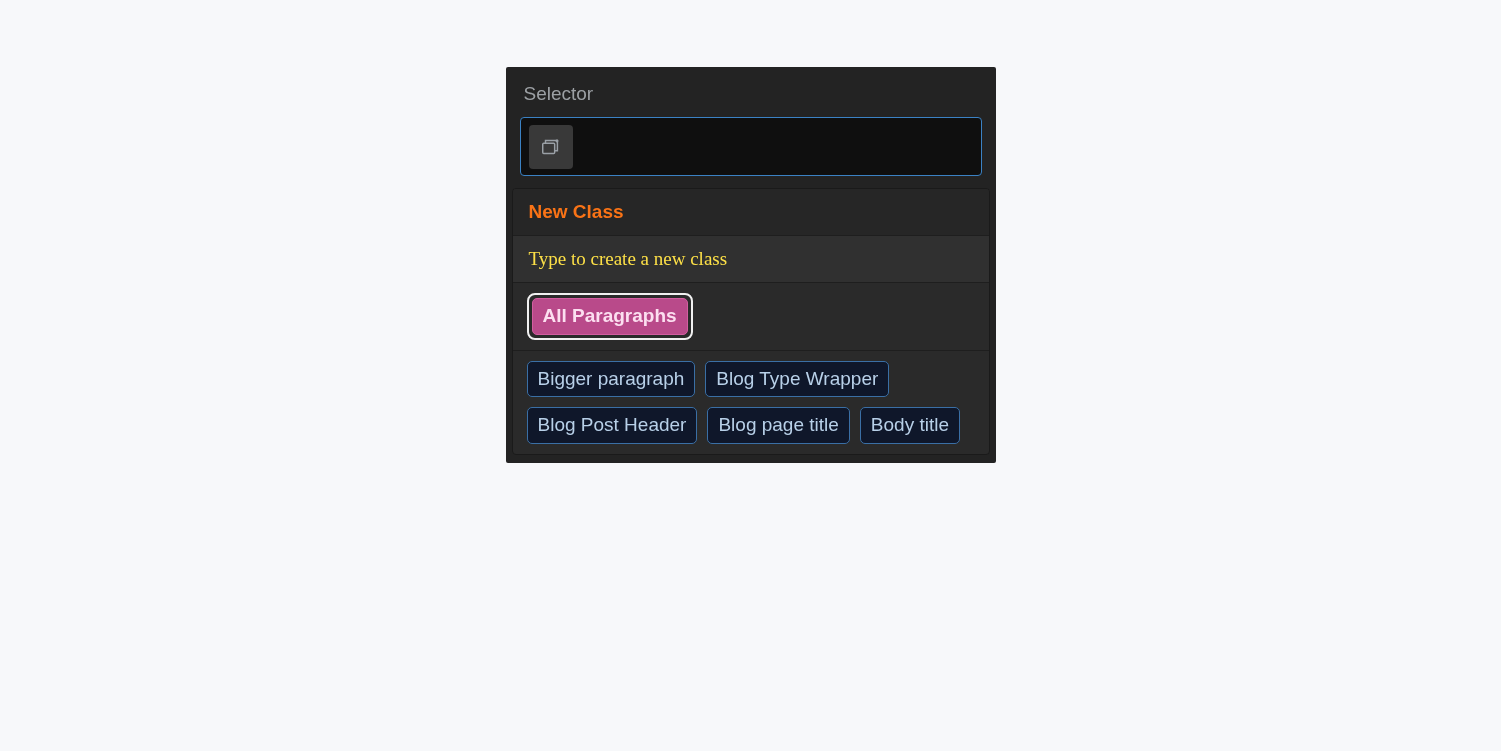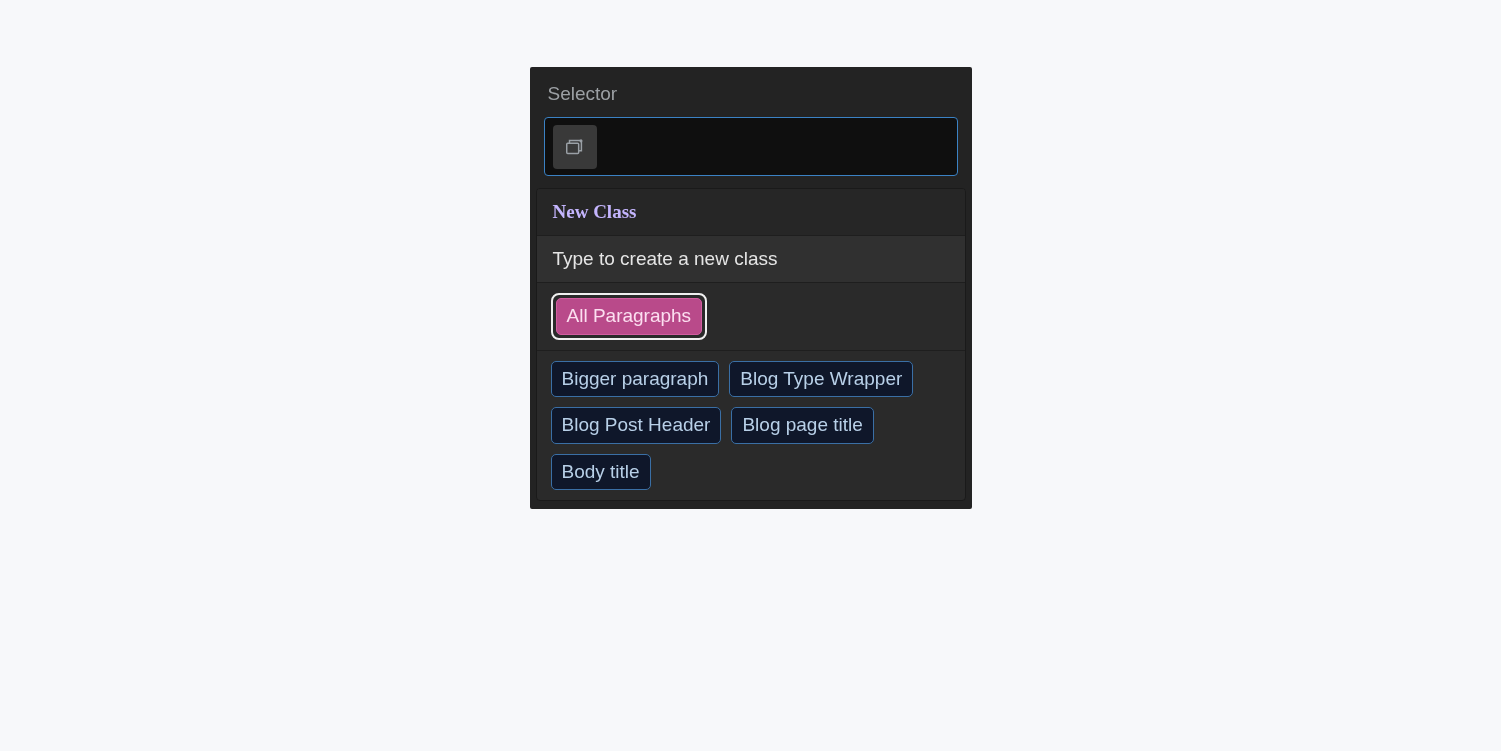--- a/index.html
+++ b/index.html
@@ -7,21 +7,21 @@
     width: 1501px;
     height: 751px;
     background: #f7f8fa;
     font-family: -apple-system, BlinkMacSystemFont, "Segoe UI", Arial, sans-serif;
     display: flex;
     align-items: flex-start;
     justify-content: center;
   }
   .panel {
     margin-top: 67px;
-    width: 442px;
+    width: 490px;
     background: #232323;
     border-radius: 2px;
     padding: 0;
     overflow: hidden;
   }
   .panel-header {
     padding: 16px 18px 12px 18px;
   }
   .panel-title {
     color: #9ca0a4;
@@ -62,36 +62,36 @@
   .dropdown {
     margin: 4px 6px 8px 6px;
     background: #2a2a2a;
     border: 1px solid #1a1a1a;
     border-radius: 4px;
     overflow: hidden;
   }
   .section-header {
     background: #262626;
     padding: 12px 16px;
-    color: #c4b5fd;
+    color: #f97316;
     font-size: 19px;
     font-weight: 600;
     border-bottom: 1px solid #1e1e1e;
-    font-family: Liberation Serif, serif;
   }
   .section-header.first {
     border-top: none;
   }
   .hint-row {
     background: #303030;
     padding: 12px 16px;
-    color: #e5e5e5;
+    color: #fde047;
     font-size: 19px;
     font-weight: 400;
     border-bottom: 1px solid #1e1e1e;
+    font-family: Liberation Serif, serif;
   }
   .items-row {
     padding: 10px 14px;
     display: flex;
     flex-wrap: wrap;
     gap: 10px;
     border-bottom: 1px solid #1e1e1e;
   }
   .items-row.last { border-bottom: none; }
   .tag-pill {
@@ -106,20 +106,21 @@
   .tag-pill.html-tag {
     background: #b94a8a;
     border: 1px solid #d25ea0;
     color: #fcdff0;
   }
   .tag-pill.html-tag-wrap {
     border: 2.5px solid #f0f0f0;
     border-radius: 8px;
     padding: 3px;
     display: inline-flex;
+    font-weight: bold;
   }
   .tag-pill.class-tag {
     background: #0f172a;
     border: 1px solid #3a6fa5;
     color: #b8d0e8;
   }
 </style>
 </head>
 <body>
 

